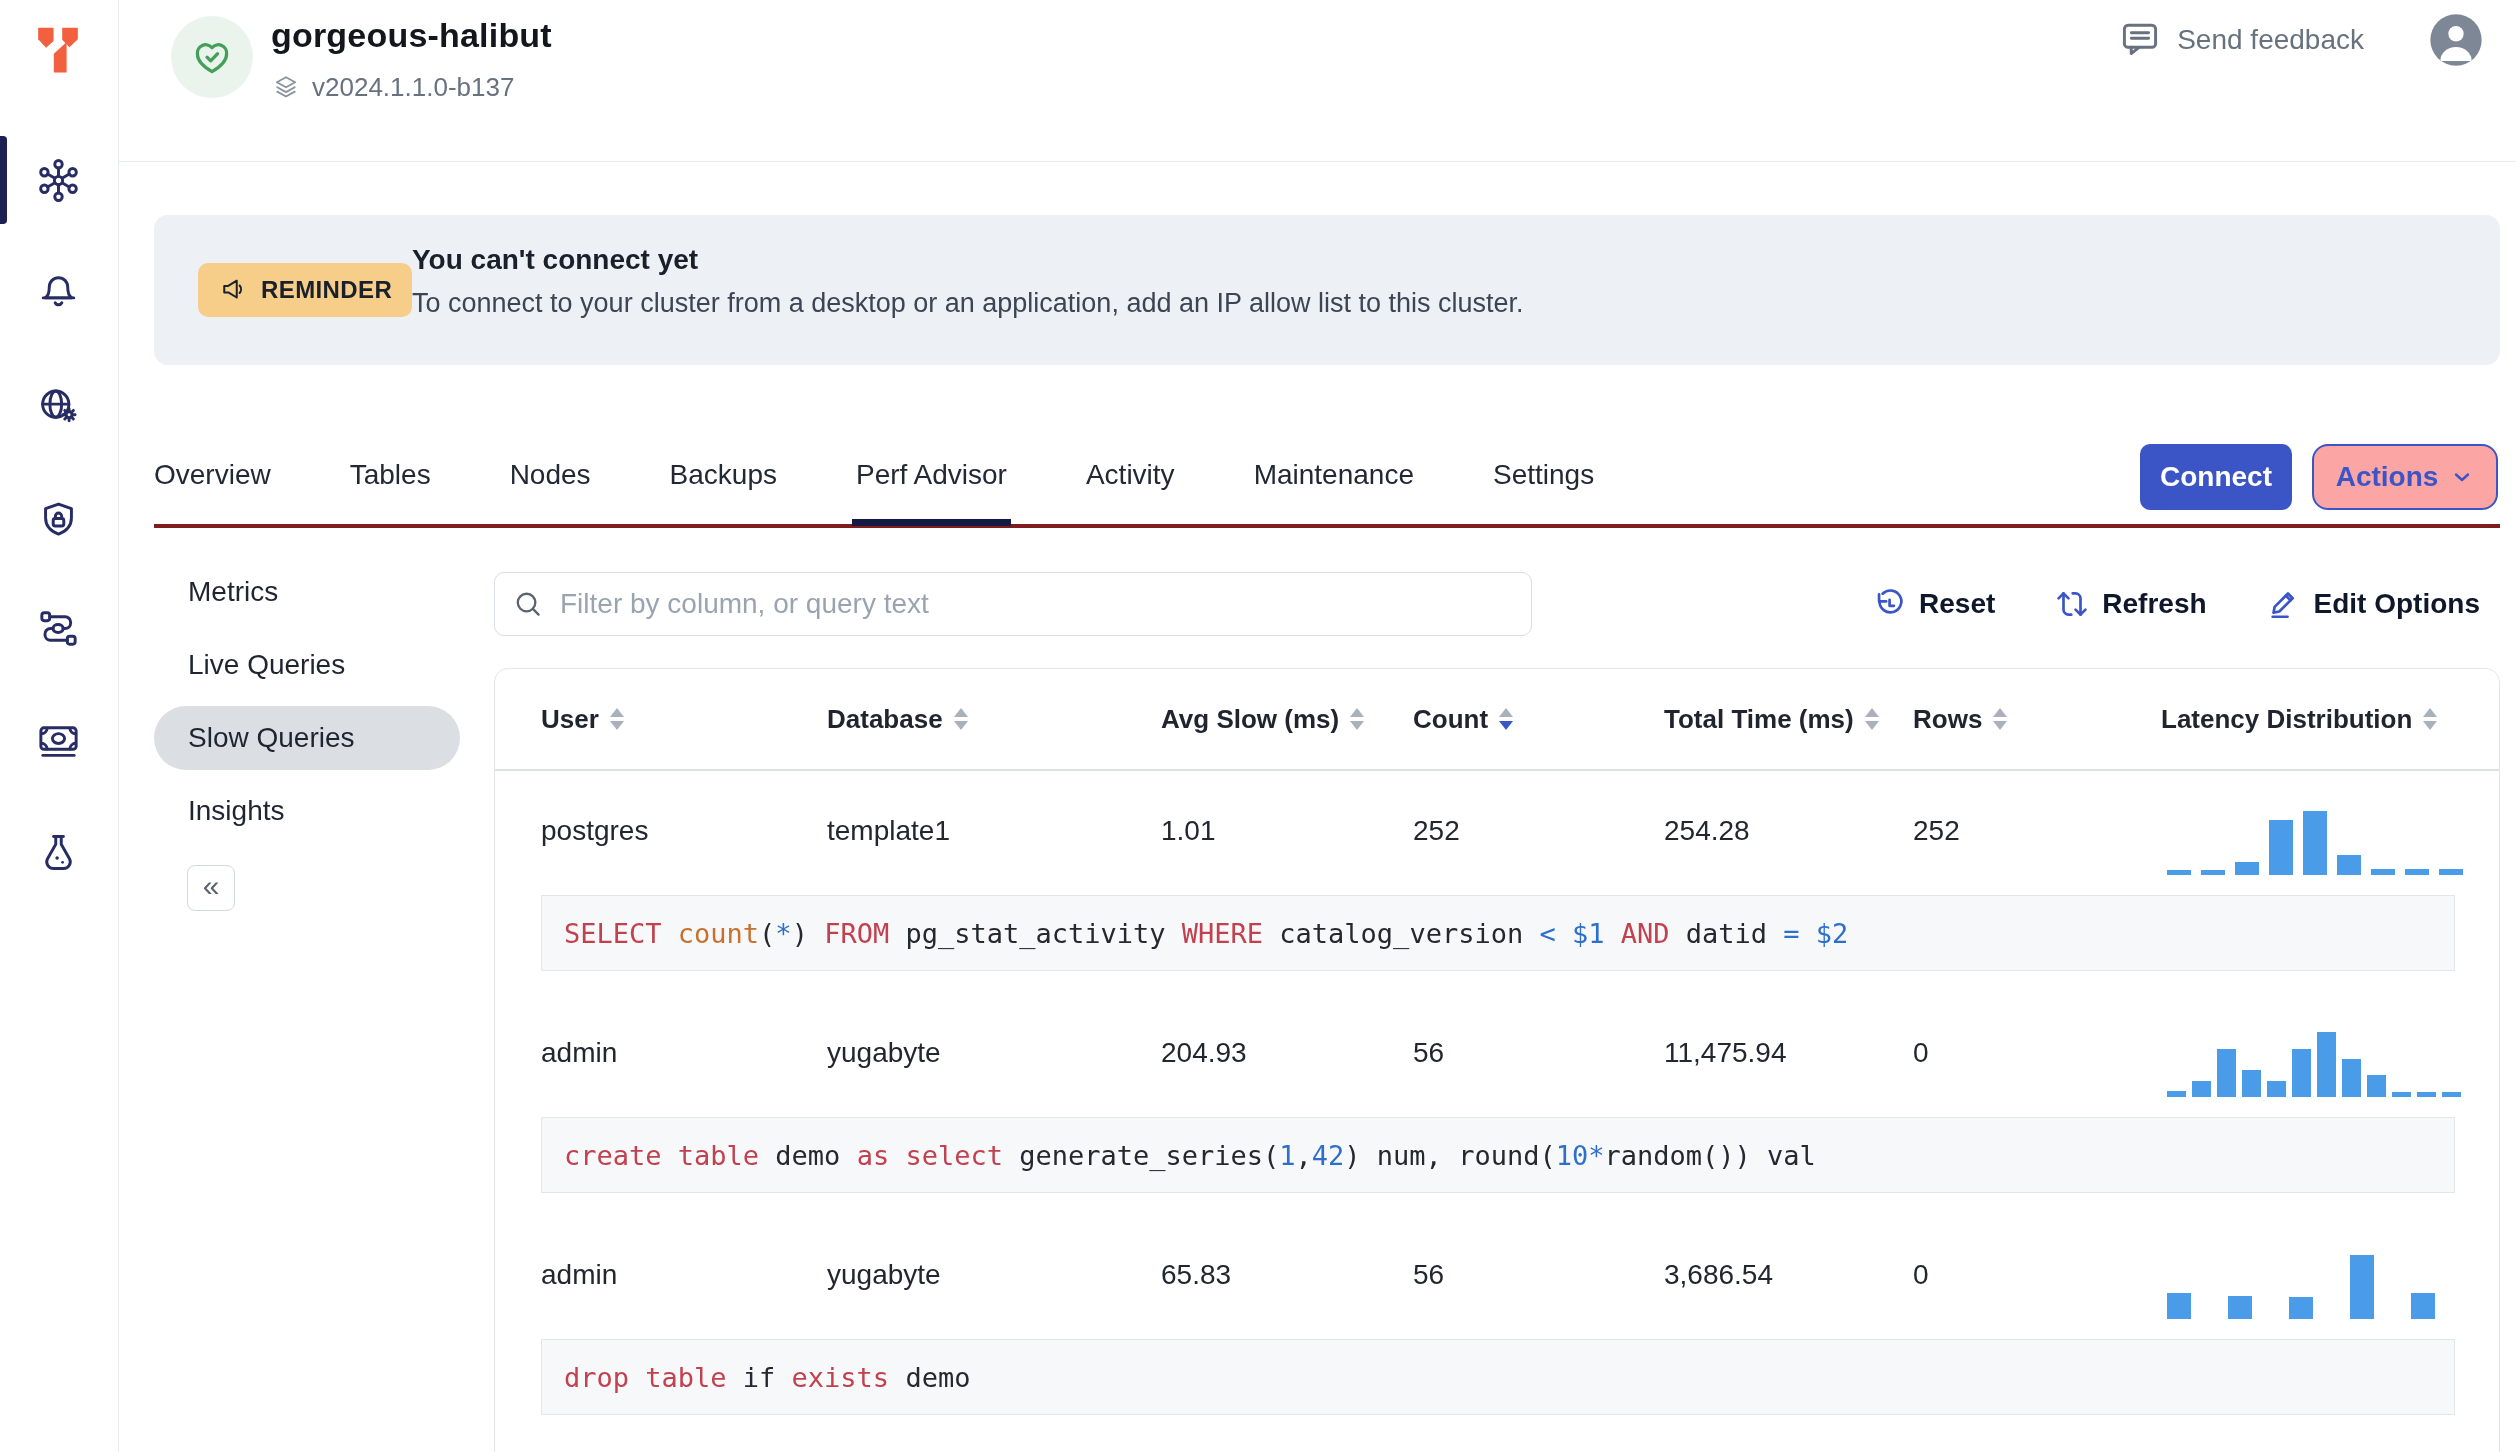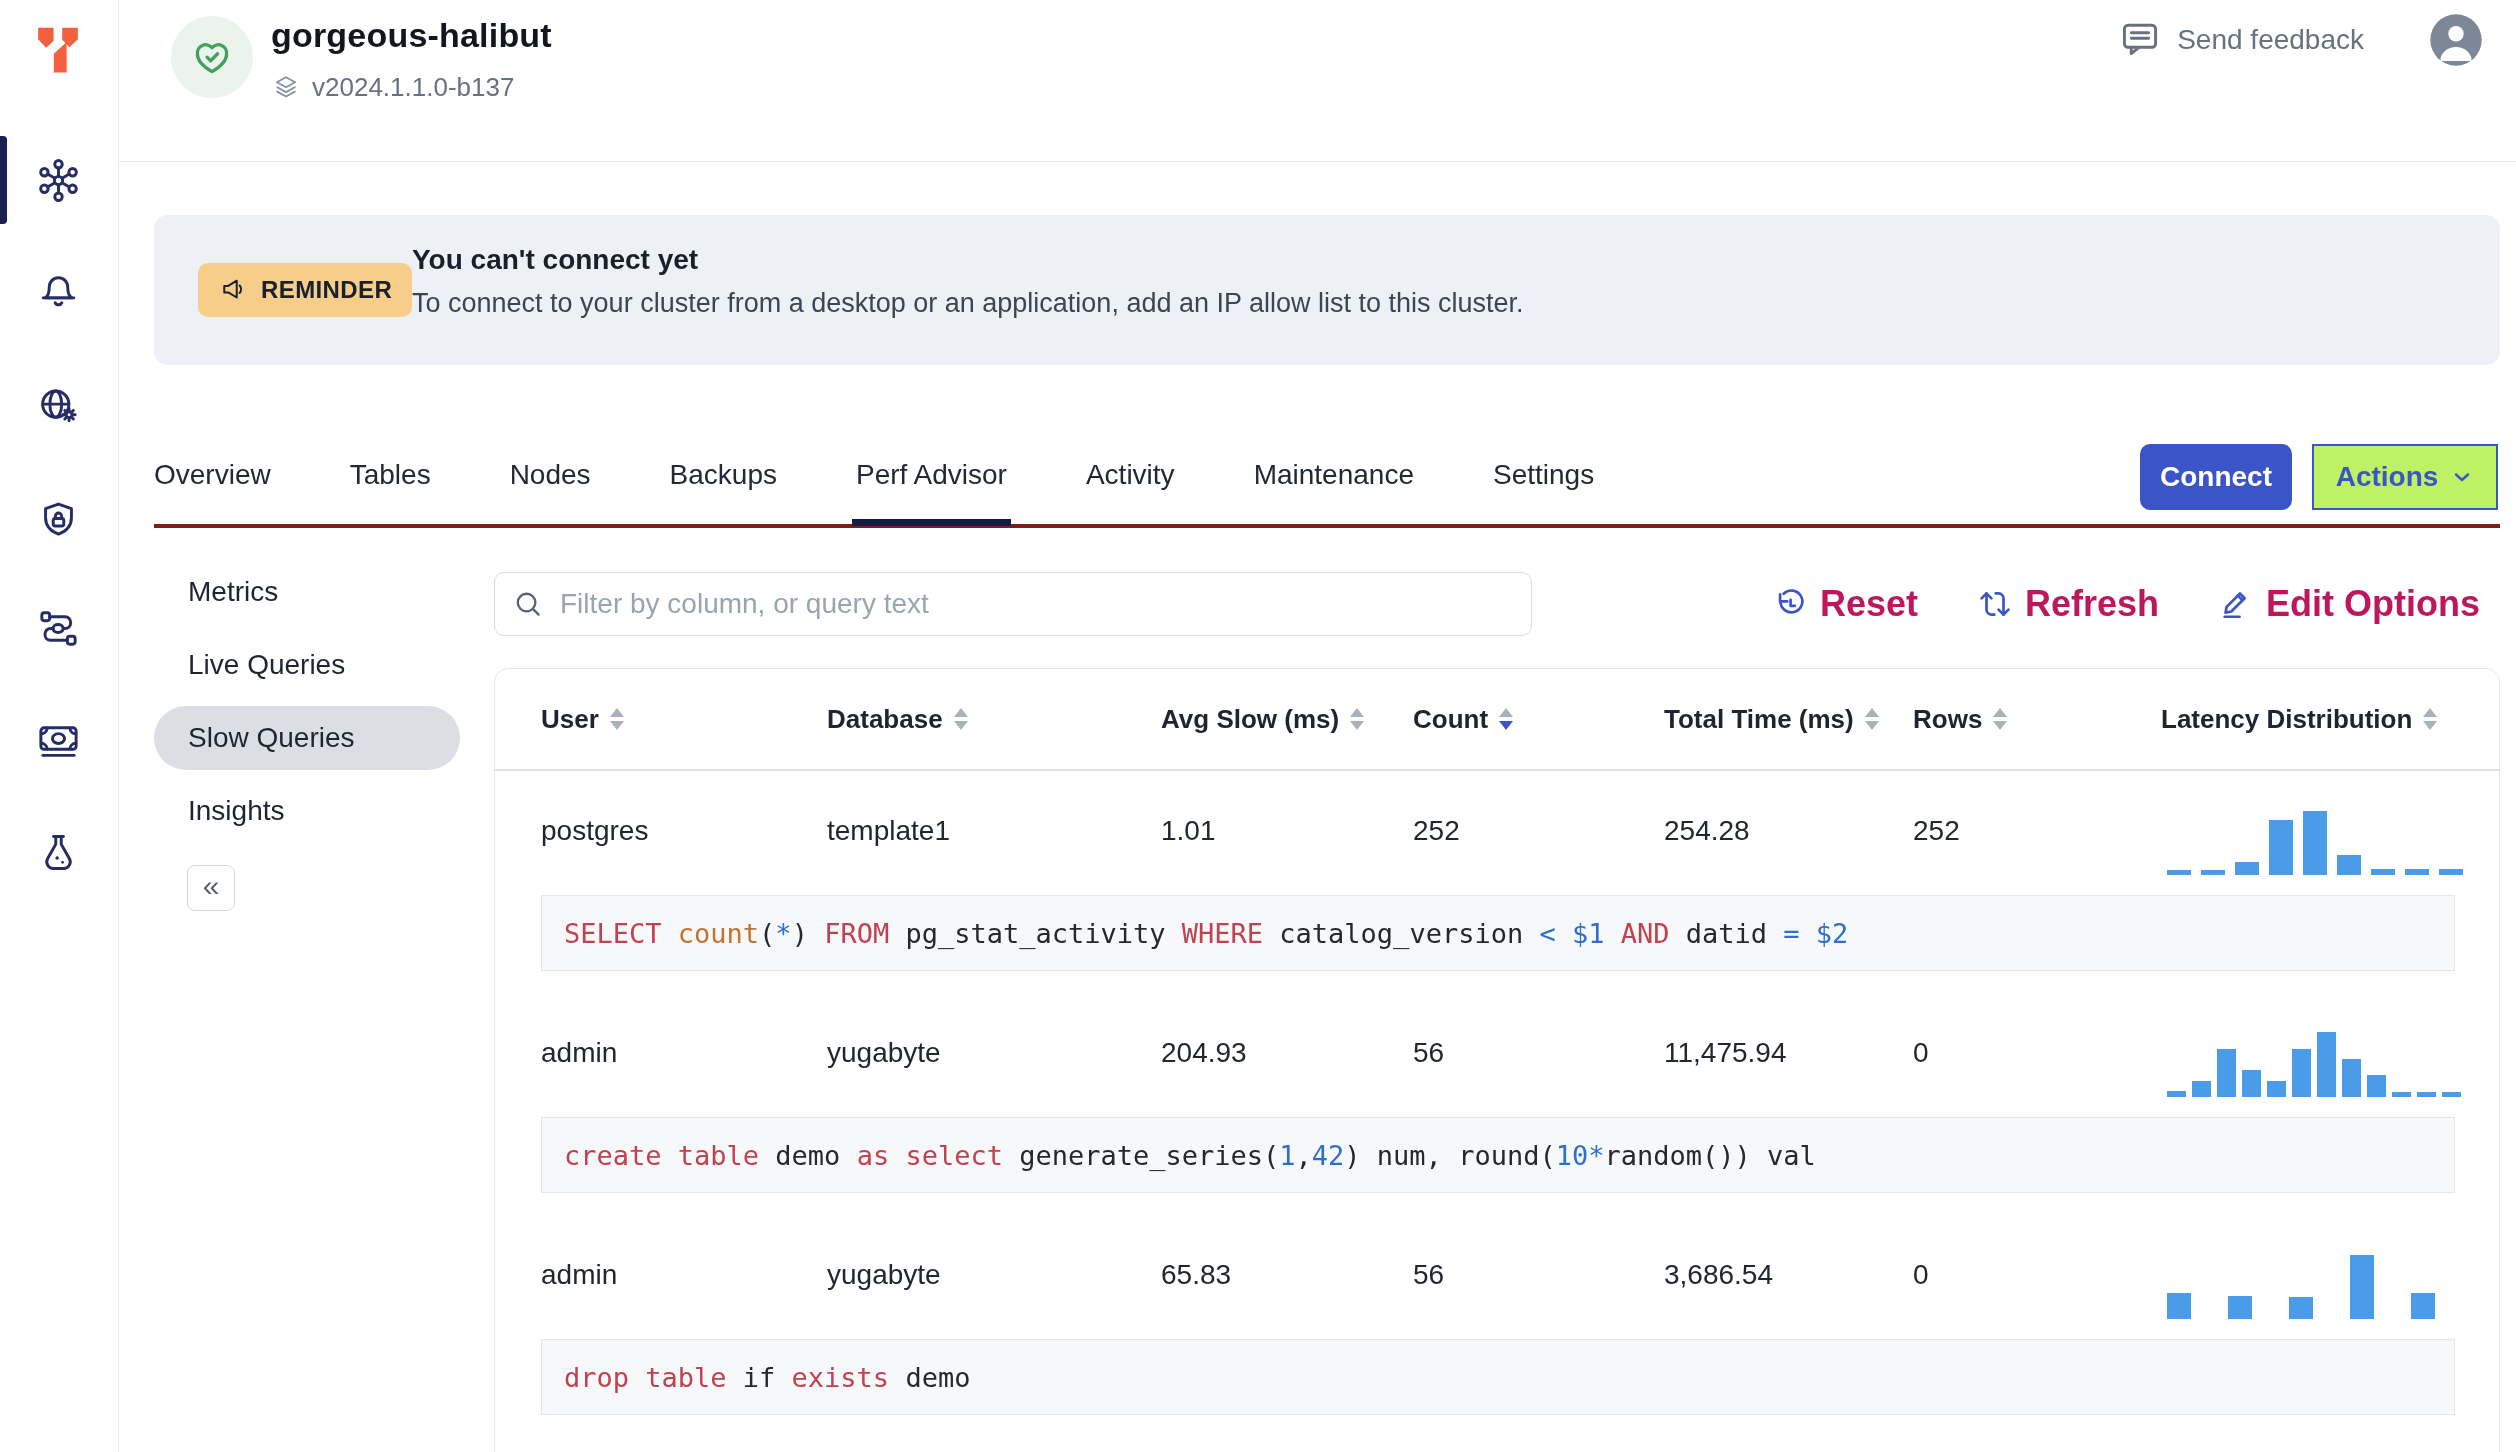--- a/index.html
+++ b/index.html
@@ -35,36 +35,36 @@
   .rem svg{width:30px;height:30px;stroke:#1A212C;fill:none;stroke-width:1.6;stroke-linecap:round;stroke-linejoin:round}
   .btitle{position:absolute;left:258px;top:29px;font-size:28px;font-weight:700;color:#19202B}
   .bmsg{position:absolute;left:258px;top:73px;font-size:27px;color:#3D4554}
   .addip{position:absolute;right:38px;top:43px;height:64px;padding:0 34px;border:2px solid #3B55C6;border-radius:10px;background:#fff;color:#3B55C6;font-size:28px;font-weight:700;display:flex;align-items:center;box-sizing:border-box;cursor:pointer}
 
   
   .tabs{position:absolute;left:154px;top:443px;right:16px;height:81px;border-bottom:4px solid #7f1d1d;display:flex;gap:79px}
   .tab{font-size:28px;color:#222935;padding-top:16px;position:relative;cursor:pointer;white-space:nowrap}
   .tab.active::after{content:"";position:absolute;left:-4px;right:-4px;bottom:-2px;height:7px;background:#141A44}
   .connect{position:absolute;left:2140px;top:444px;width:152px;height:66px;background:#3B55C6;color:#fff;border:none;border-radius:10px;font-size:28px;font-weight:700;display:flex;align-items:center;justify-content:center;cursor:pointer;z-index:3}
-  .actionsBtn{position:absolute;left:2312px;top:444px;width:186px;height:66px;border:2px solid #3B55C6;background:#bef264;color:#3B55C6;border-radius:0;font-size:28px;font-weight:700;display:flex;align-items:center;justify-content:center;gap:12px;box-sizing:border-box;cursor:pointer;z-index:3}
+  .actionsBtn{position:absolute;left:2312px;top:444px;width:186px;height:66px;border:2px solid #3B55C6;background:#fca5a5;color:#3B55C6;border-radius:16px;font-size:28px;font-weight:700;display:flex;align-items:center;justify-content:center;gap:12px;box-sizing:border-box;cursor:pointer;z-index:3}
   .actionsBtn svg{width:24px;height:24px;stroke:#3B55C6;fill:none;stroke-width:2.4;stroke-linecap:round;stroke-linejoin:round}
 
   
   .menu{position:absolute;left:154px;top:560px;width:306px}
   .mitem{height:64px;display:flex;align-items:center;padding-left:34px;font-size:28px;color:#1F2530;border-radius:32px;margin-bottom:9px;cursor:pointer}
   .mitem.active{background:#DBDFE4}
   .collapse{position:absolute;left:187px;top:865px;width:48px;height:46px;border:1.5px solid #D3D8DF;border-radius:8px;color:#5A626F;display:flex;align-items:center;justify-content:center;font-size:30px;background:#fff;box-sizing:border-box;cursor:pointer;padding-bottom:4px}
 
   
   .filter{position:absolute;left:494px;top:572px;width:1038px;height:64px;border:1.5px solid #D9DEE5;border-radius:10px;background:#fff;box-sizing:border-box;display:flex;align-items:center;padding:0 18px;gap:14px}
   .filter svg{width:31px;height:31px;stroke:#5A6470;fill:none;stroke-width:1.8;stroke-linecap:round}
   .filter input{border:none;outline:none;flex:1;font-size:28px;color:#2A3140;font-family:inherit;background:transparent}
   .filter input::placeholder{color:#9AA4B1}
   .tools{position:absolute;right:36px;top:572px;height:64px;display:flex;align-items:center;gap:60px}
-  .tool{display:flex;align-items:center;gap:13px;color:#be185d;font-size:36px;font-weight:700;cursor:pointer}
+  .tool{display:flex;align-items:center;gap:13px;color:#0f172a;font-size:28px;font-weight:700;cursor:pointer}
   .tool svg{width:34px;height:34px;stroke:#3B55C6;fill:none;stroke-width:1.9;stroke-linecap:round;stroke-linejoin:round}
 
   
   .card{position:absolute;left:494px;top:668px;width:2006px;height:800px;background:#fff;border:1.5px solid #E2E6EB;border-radius:14px;box-sizing:border-box;overflow:hidden}
   .thead,.trow{display:grid;grid-template-columns:286px 334px 252px 251px 249px 248px minmax(0,1fr);padding-left:46px;align-items:center}
   .thead{height:100px;border-bottom:2px solid #DCE1E7;font-size:26px;font-weight:700;color:#1F242E}
   .hcell{display:flex;align-items:center;gap:11px;cursor:pointer}
   .sorts{display:flex;flex-direction:column;gap:4px}
   .tri{width:0;height:0;border-left:7px solid transparent;border-right:7px solid transparent}
   .tri.up{border-bottom:9px solid #A9B1BC}

